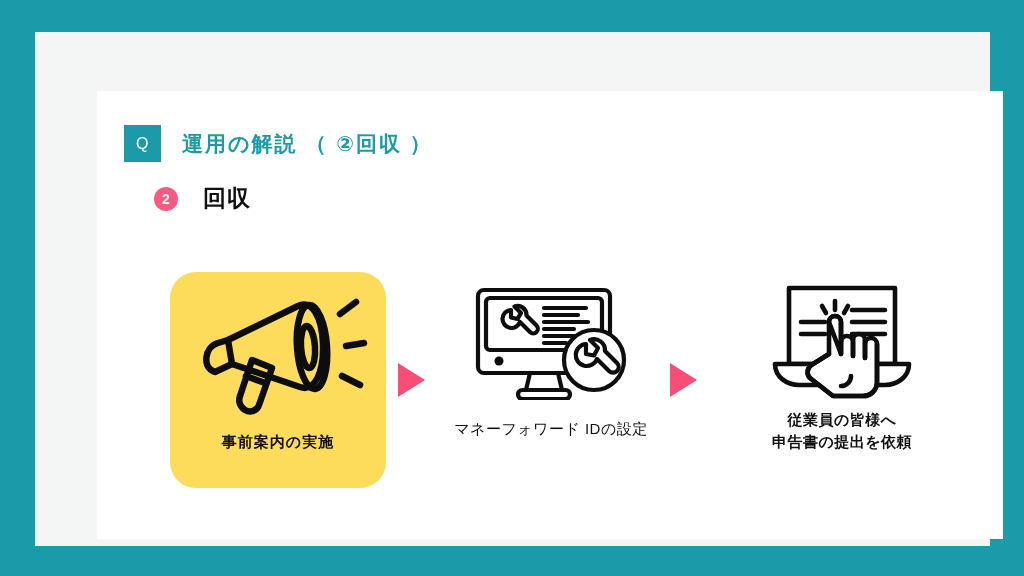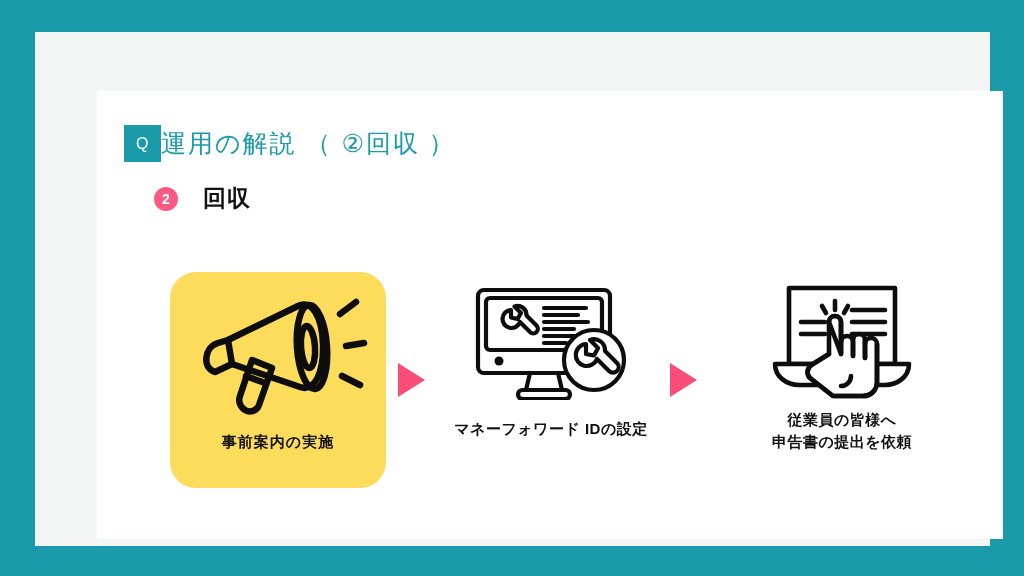--- a/index.html
+++ b/index.html
@@ -38,23 +38,24 @@
   #q-badge{
     width:37px;height:37px;
     background:#1b9aaa;
     color:#ffffff;
     display:flex;align-items:center;justify-content:center;
     font-size:16px;
     font-weight:400;
     letter-spacing:.5px;
   }
   #title-text{
+    margin-left:21px;
     color:#1b9aaa;
-    font-size:25px;
-    font-weight:normal;
+    font-size:21px;
+    font-weight:bold;
     letter-spacing:2px;
     white-space:nowrap;
   }
 
   
   #section-row{
     position:absolute;
     left:57px;top:92px;
     display:flex;align-items:center;
   }
@@ -128,21 +129,21 @@
     left:340px;top:190px;
     width:228px;height:200px;
   }
   #step2 .icon-wrap{
     position:absolute;left:0;top:0;width:228px;height:120px;
     display:flex;align-items:center;justify-content:center;
   }
   #step2 .step-label{
     position:absolute;left:0;top:139px;width:228px;
     text-align:center;
-    font-size:15px;font-weight:bold;color:#111;
+    font-size:15px;font-weight:normal;color:#111;
     letter-spacing:.5px;white-space:nowrap;
   }
 
   
   #step3{
     left:620px;top:190px;
     width:250px;height:210px;
   }
   #step3 .icon-wrap{
     position:absolute;left:0;top:0;width:250px;height:120px;

